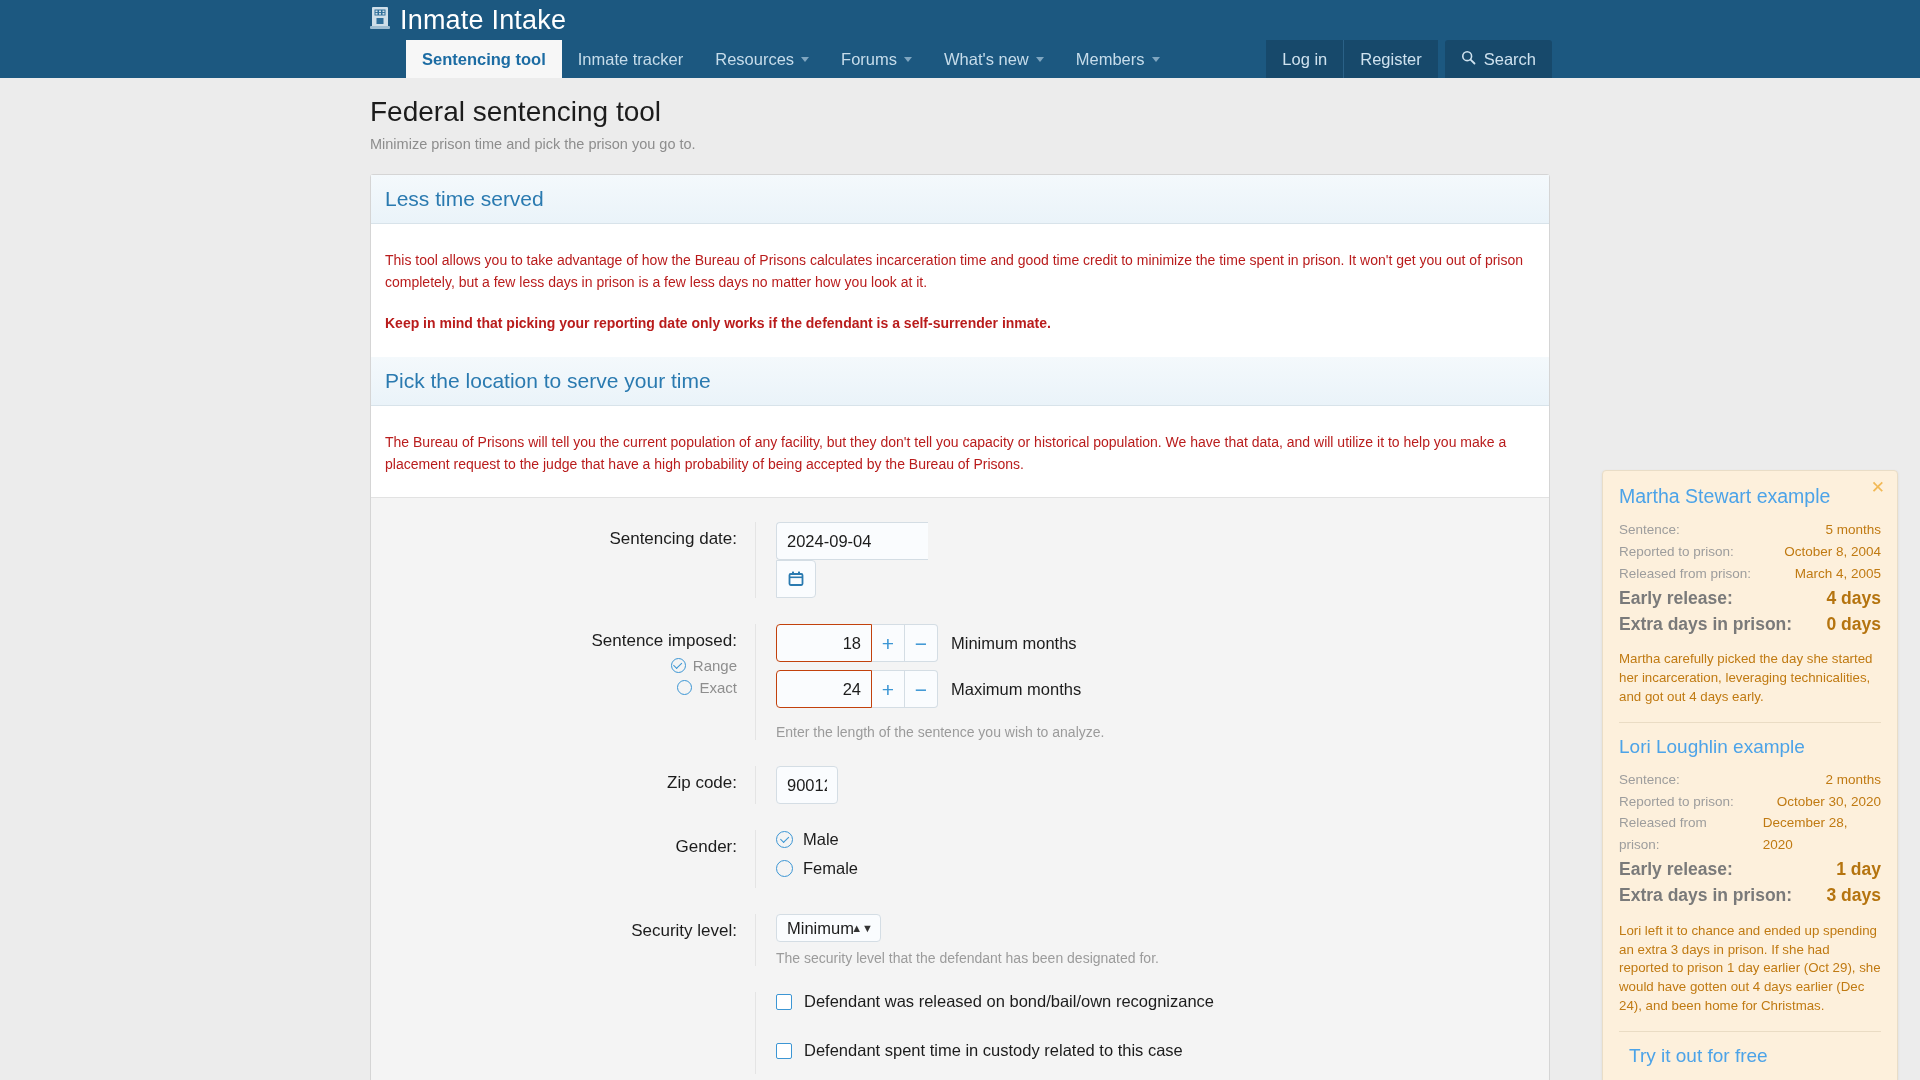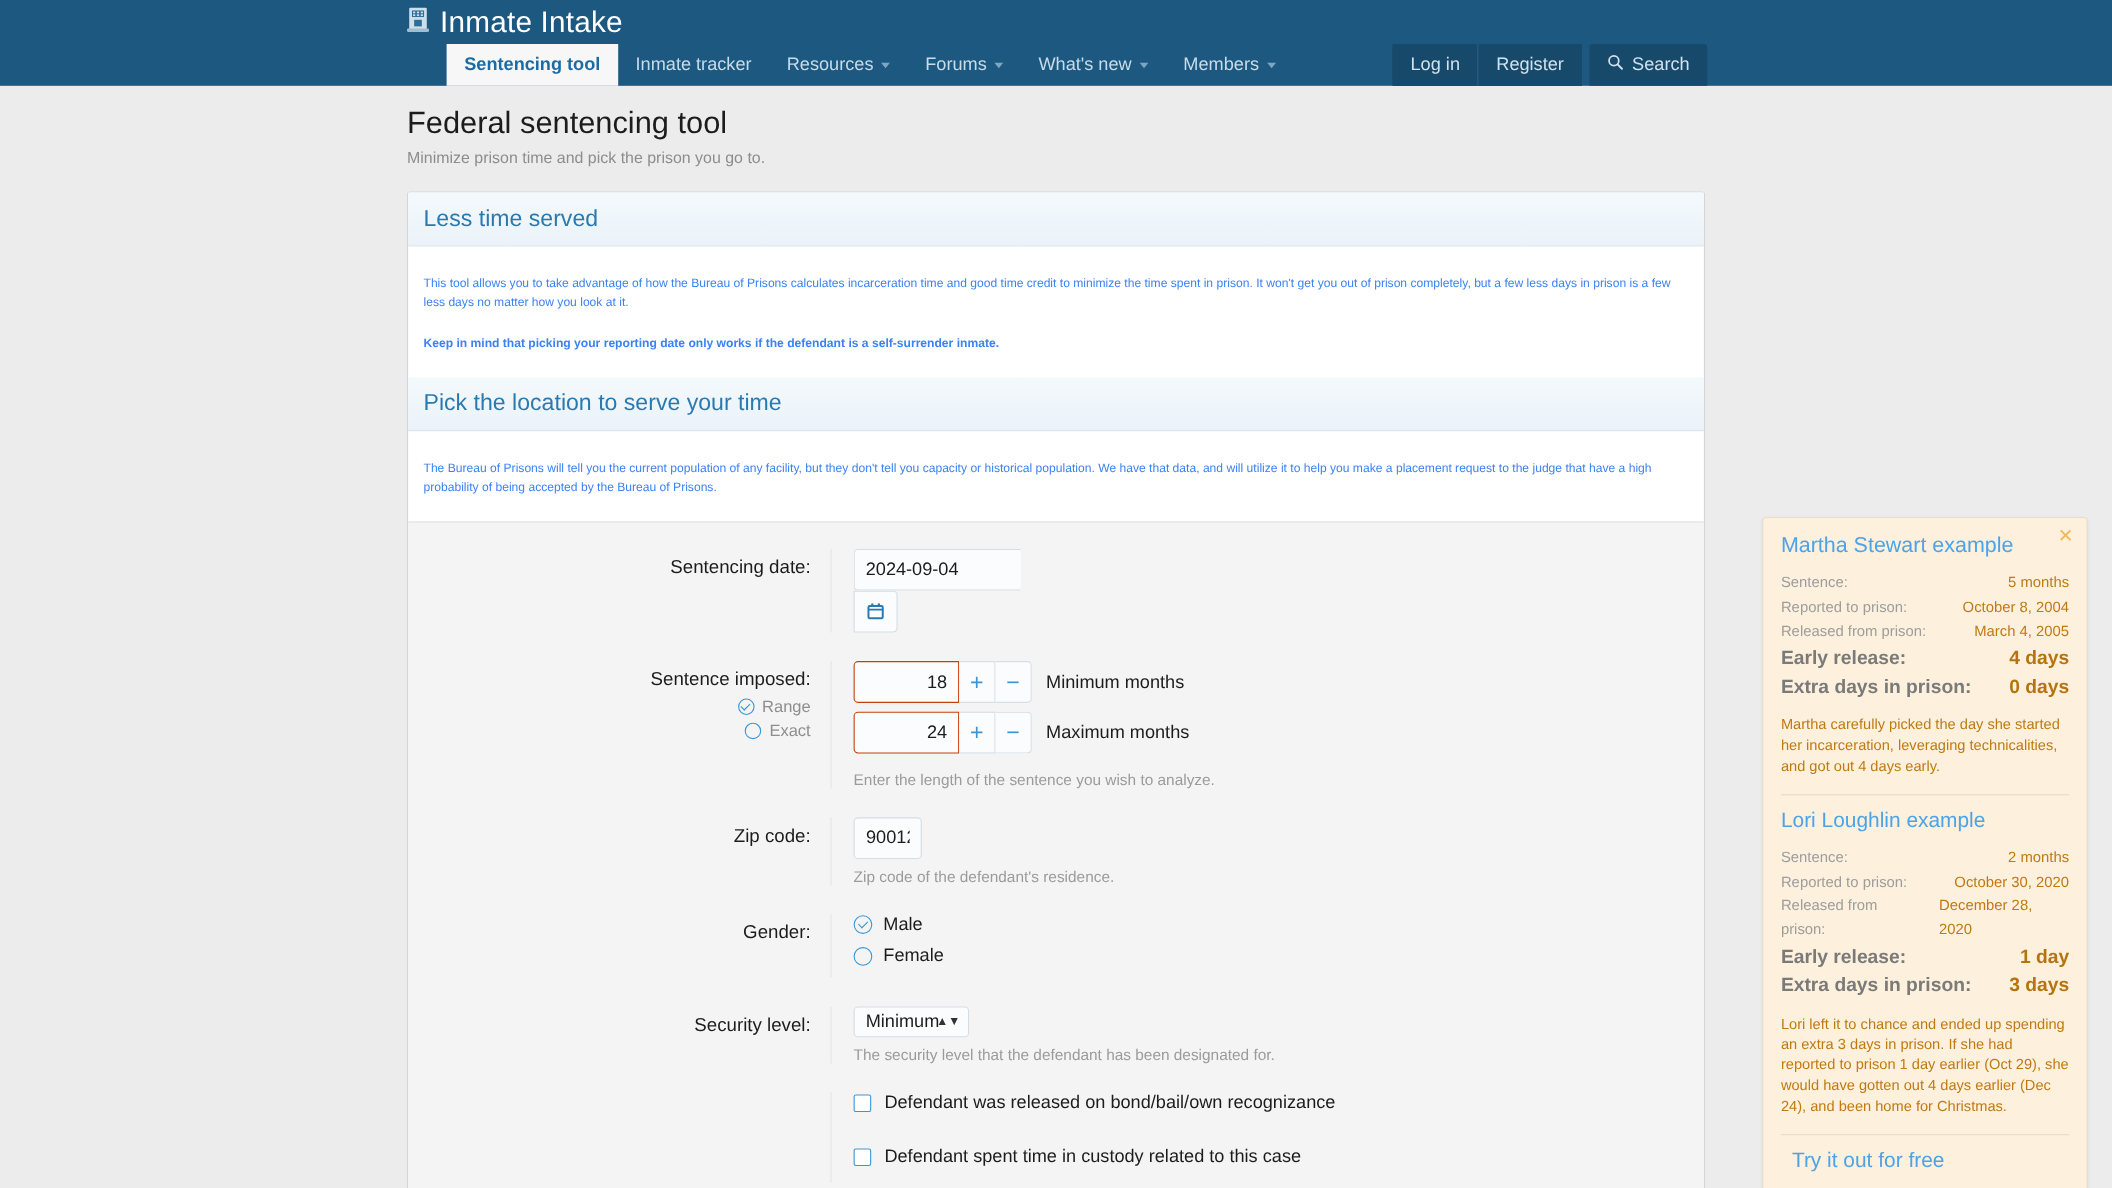--- a/index.html
+++ b/index.html
@@ -105,23 +105,23 @@
   }
   .block-head {
     background: linear-gradient(#f4f9fc, #eaf3f9);
     border-bottom: 1px solid #d8e3ea;
     padding: 12px 14px;
     font-size: 21px;
     color: #2a7ab0;
   }
   .block-body {
     padding: 26px 14px 22px 14px;
-    font-size: 11px;
+    font-size: 14px;
     line-height: 1.55;
-    color: #3b82f6;
+    color: #b91c1c;
   }
   .block-body p { margin: 0 0 20px 0; }
   .block-body p:last-child { margin-bottom: 0; }
   .strongline { font-weight: bold; }
 
   
   .formarea {
     display: flex;
     border-top: 1px solid #e2e2e2;
     background: #f4f4f4;
@@ -468,21 +468,20 @@
           <div class="fhint">Enter the length of the sentence you wish to analyze.</div>
         </div>
       </div>
 
       <div class="frow">
         <div class="flabelcol">
           <div class="flabel">Zip code:</div>
         </div>
         <div class="fctl">
           <input class="inp" style="width: 62px;" type="text" value="90012">
-          <div class="fhint">Zip code of the defendant's residence.</div>
         </div>
       </div>
 
       <div class="frow">
         <div class="flabelcol">
           <div class="flabel">Gender:</div>
         </div>
         <div class="fctl">
           <div class="radio-opt">
             <span class="rdot on"></span>

